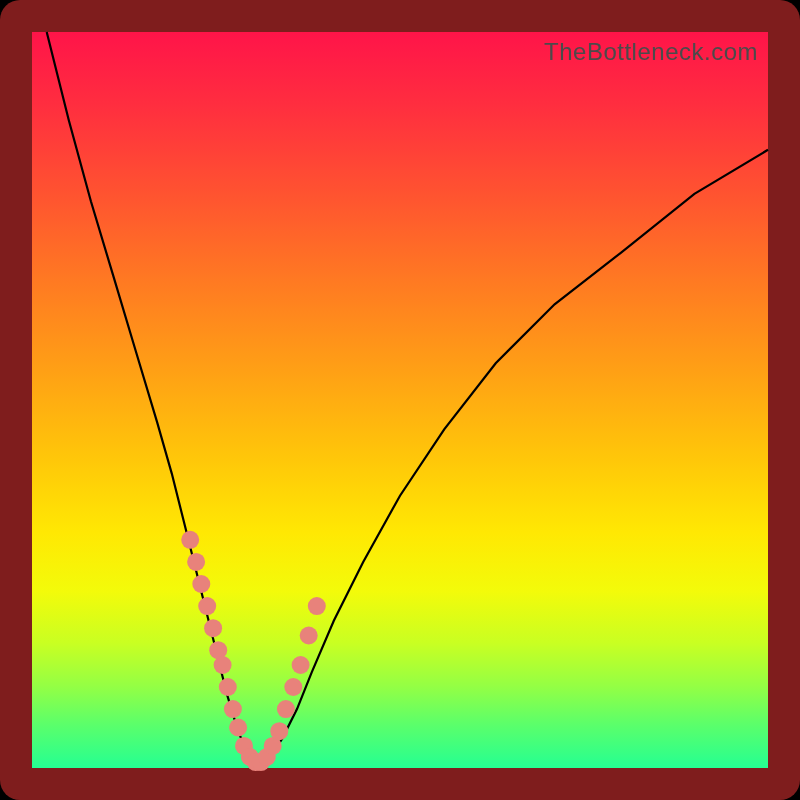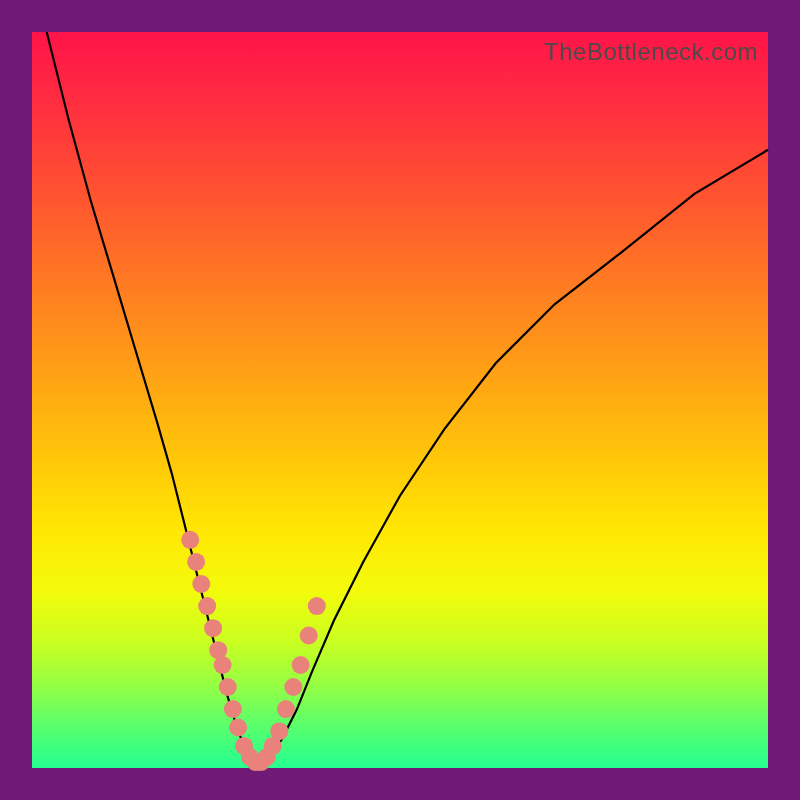--- a/index.html
+++ b/index.html
@@ -8,21 +8,22 @@
     width: 800px;
     height: 800px;
     overflow: hidden;
     background: #000;
     font-family: Arial, Helvetica, sans-serif;
   }
   .outer {
     position: relative;
     width: 800px;
     height: 800px;
-    background: #701a75;
+    background: #7f1d1d;
+    border-radius: 20px;
   }
   .plot {
     position: absolute;
     left: 32px;
     top: 32px;
     width: 736px;
     height: 736px;
     background: linear-gradient(
       to bottom,
       #ff1449 0%,

